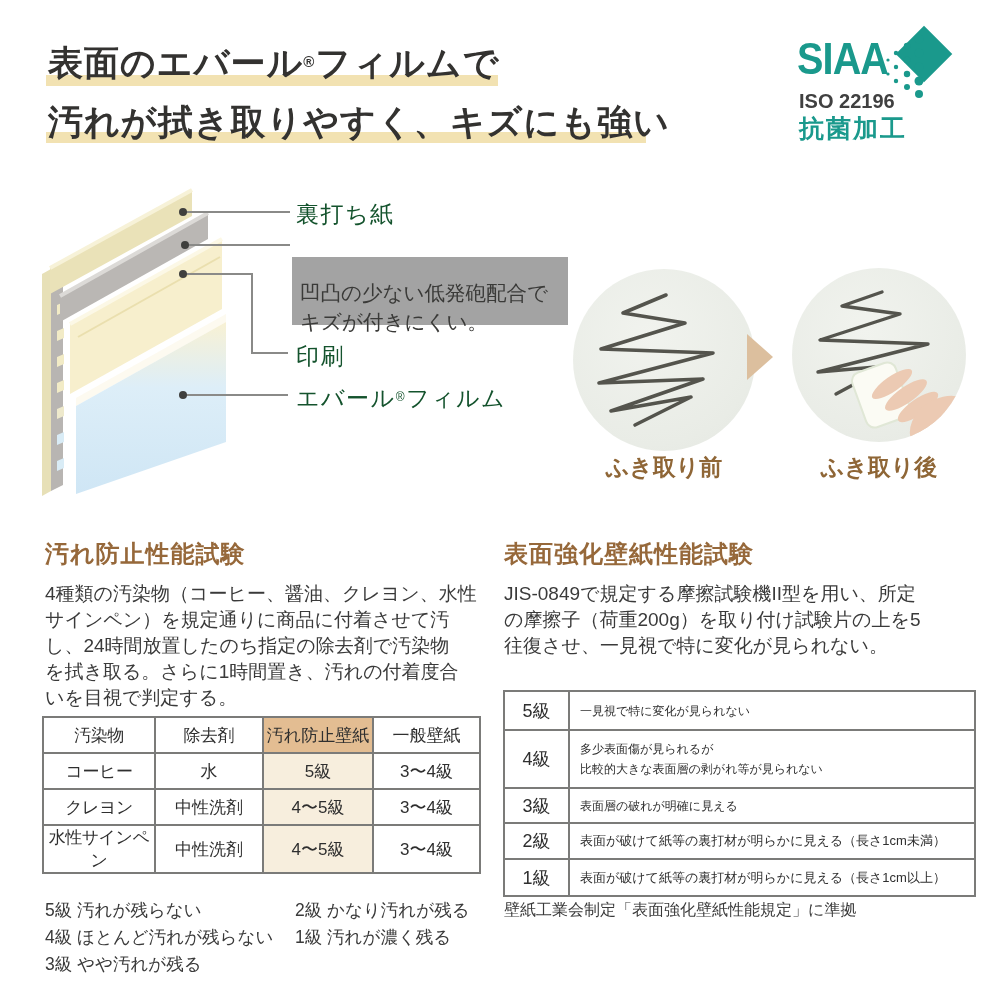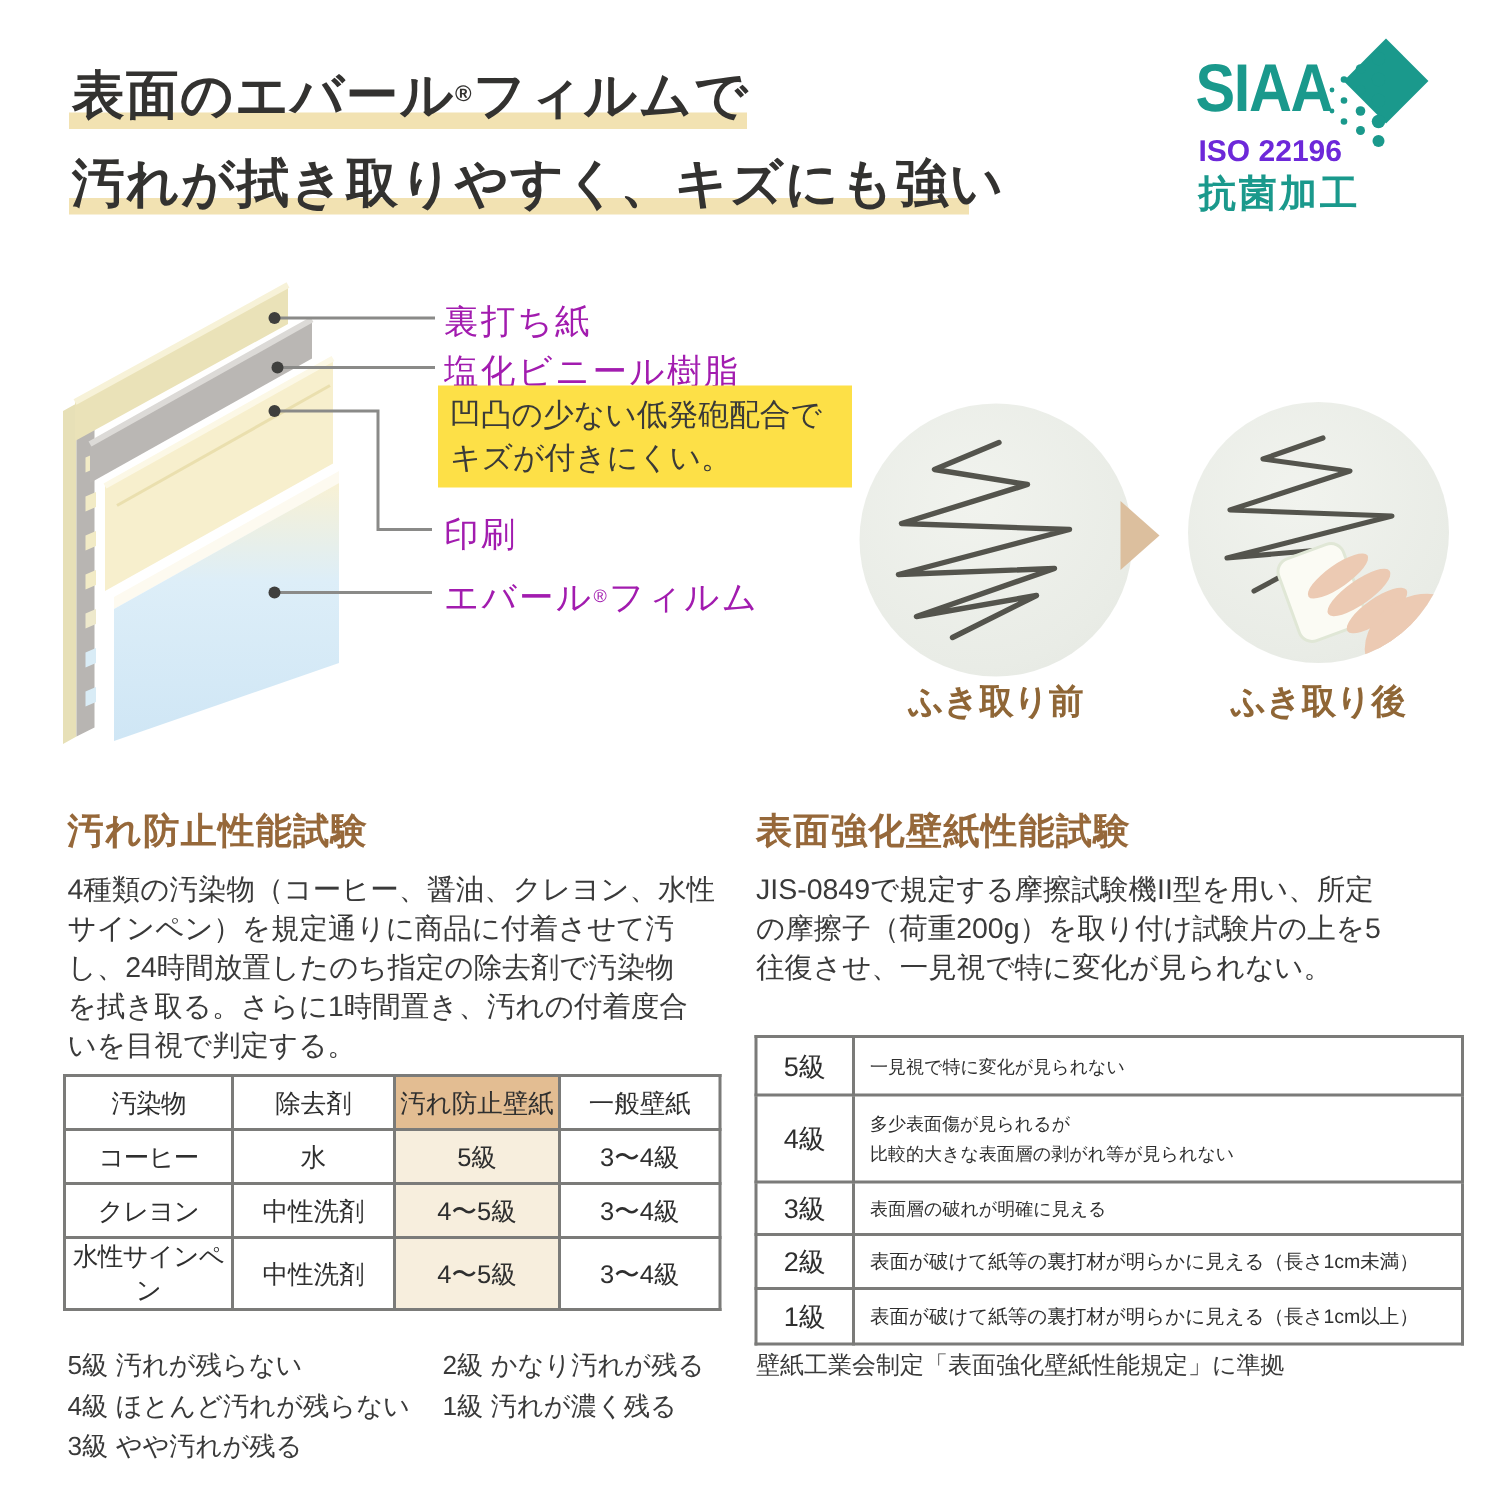--- a/index.html
+++ b/index.html
@@ -8,28 +8,28 @@
   .abs{position:absolute;}
 
   
   .hl-bar{position:absolute;background:#f2e2b2;height:11px;}
   .title{position:absolute;font-size:35px;font-weight:bold;color:#333230;letter-spacing:1px;white-space:nowrap;}
   .reg-mark{font-size:15px;vertical-align:8px;}
 
   
   .siaa-name{position:absolute;left:797px;top:33px;font-size:45px;font-weight:bold;color:#1a998c;
              letter-spacing:-1px;transform:scaleX(.88);transform-origin:left top;white-space:nowrap;}
-  .siaa-iso{position:absolute;left:799px;top:90px;font-size:20px;font-weight:bold;color:#6d28d9;white-space:nowrap;}
+  .siaa-iso{position:absolute;left:799px;top:90px;font-size:20px;font-weight:bold;color:#404040;white-space:nowrap;}
   .siaa-kokin{position:absolute;left:799px;top:112px;font-size:25px;font-weight:bold;color:#1a998c;letter-spacing:2px;white-space:nowrap;}
   .siaa-diamond{position:absolute;left:904px;top:34px;width:40px;height:40px;background:#1a998c;transform:rotate(45deg);}
 
   
-  .layer-label{position:absolute;font-size:23px;color:#a21caf;letter-spacing:1.5px;white-space:nowrap;}
-  .note-box{position:absolute;left:292px;top:257px;width:276px;height:68px;background:#fde047;
-            font-size:20.5px;line-height:29px;padding:5px 0 0 8px;box-sizing:border-box;color:#3a3a38;white-space:nowrap;}
+  .layer-label{position:absolute;font-size:23px;color:#14532d;letter-spacing:1.5px;white-space:nowrap;}
+  .note-box{position:absolute;left:292px;top:257px;width:276px;height:68px;background:#a3a3a3;
+            font-size:20.5px;line-height:29px;padding:21px 0 0 8px;box-sizing:border-box;color:#3a3a38;white-space:nowrap;}
   .reg-small{font-size:12px;vertical-align:5px;}
 
   
   .photo-circle{position:absolute;border-radius:50%;overflow:hidden;
                 background:radial-gradient(circle at 42% 36%,#f1f3ee 0%,#e9ece6 70%,#e4e7e1 100%);}
   .circle-label{position:absolute;font-size:23px;font-weight:bold;color:#8f6636;text-align:center;white-space:nowrap;}
   .wipe-arrow{position:absolute;left:747px;top:334px;width:0;height:0;
               border-left:26px solid #dcbf9e;border-top:23px solid transparent;border-bottom:23px solid transparent;}
 
   
@@ -137,21 +137,20 @@
     </g>
     <g fill="#3f3f3d">
       <circle cx="153" cy="37" r="4"></circle>
       <circle cx="155" cy="70" r="4"></circle>
       <circle cx="153" cy="99" r="4"></circle>
       <circle cx="153" cy="220" r="4"></circle>
     </g>
   </svg>
 
   <div class="layer-label" style="left:296px;top:199px;">裏打ち紙</div>
-  <div class="layer-label" style="left:296px;top:232px;">塩化ビニール樹脂</div>
   <div class="note-box">
     <div>凹凸の少ない低発砲配合で</div>
     <div>キズが付きにくい。</div>
   </div>
   <div class="layer-label" style="left:296px;top:341px;">印刷</div>
   <div class="layer-label" style="left:296px;top:383px;"><span>エバール</span><span class="reg-small">®</span><span>フィルム</span></div>
 
   <div class="photo-circle" style="left:573px;top:269px;width:182px;height:182px;">
     <svg width="182" height="182">
       <polyline points="93,26 50,44 112,54 28,80 140,84 26,114 130,110 38,142 118,128 62,156" fill="none" stroke="#46463f" stroke-width="3.6" stroke-linecap="round" stroke-linejoin="round" opacity="0.92"></polyline>

